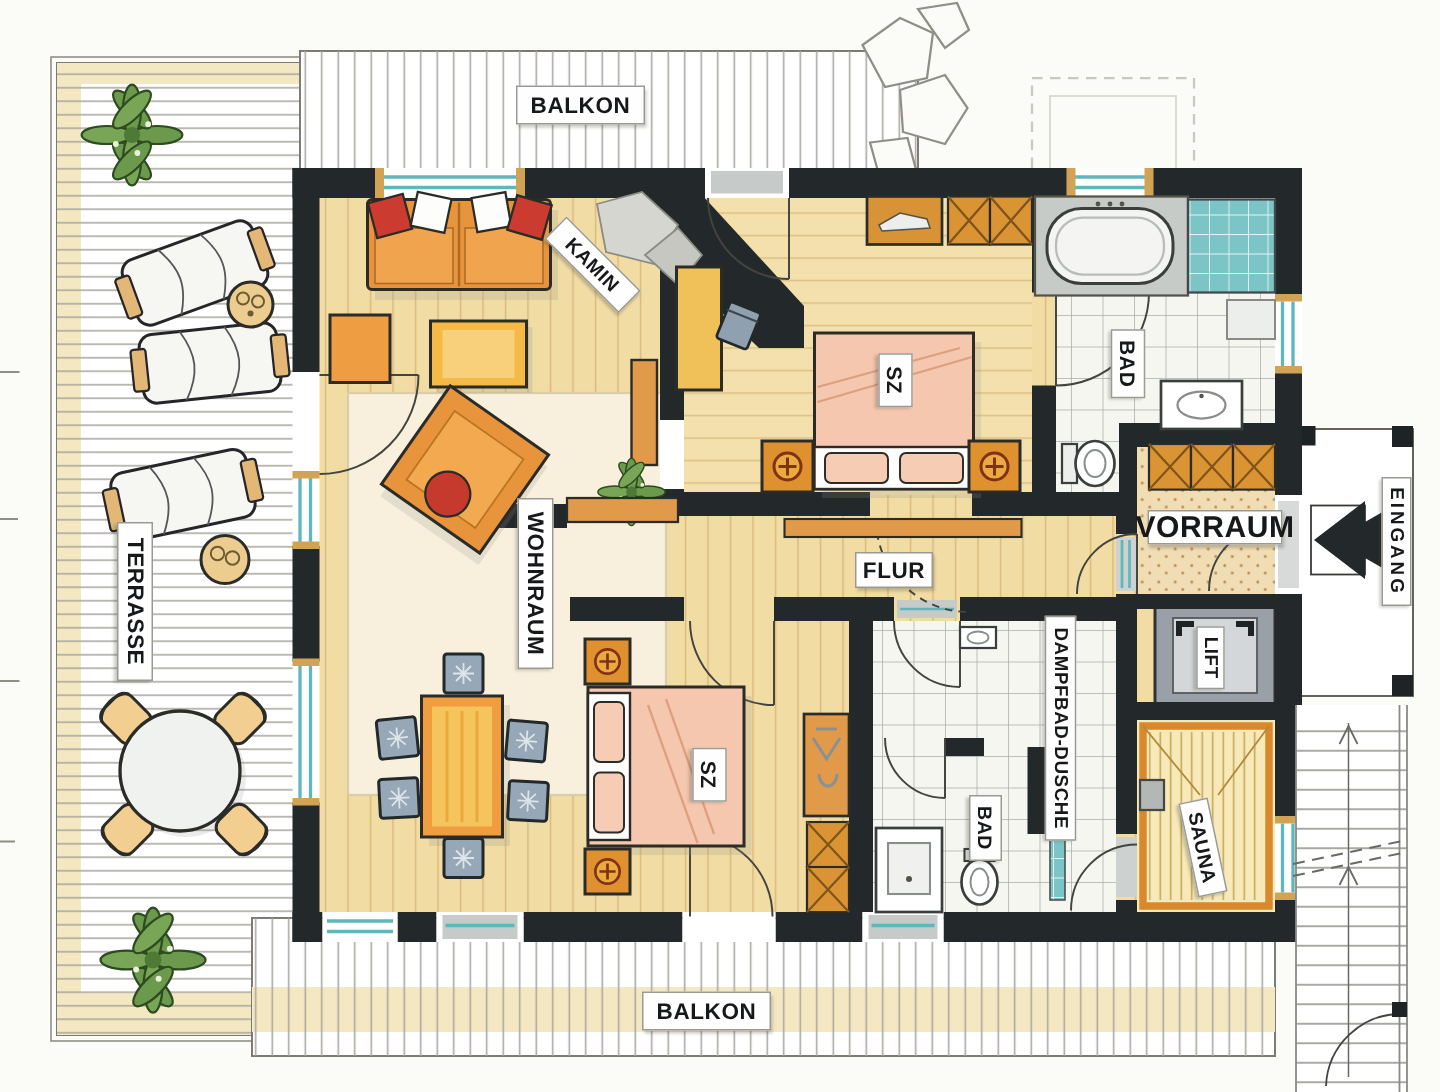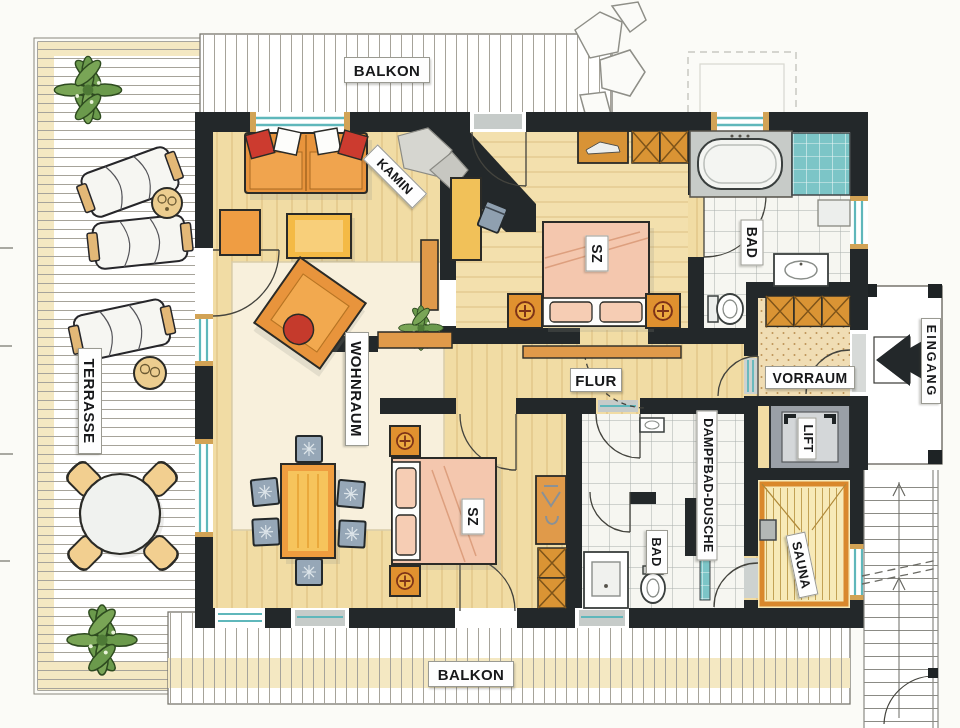--- a/index.html
+++ b/index.html
@@ -489,21 +489,21 @@
     <rect x="928" y="668" width="10" height="10" fill="#1e2325"></rect>
   </g>
 </svg>
 
 <div class="lbl" style="left:344px;top:57px;width:84px;height:24px;font-size:15px;">BALKON</div>
 <div class="lbl" style="left:37px;top:389px;width:104px;height:22px;font-size:15px;transform:rotate(90deg);">TERRASSE</div>
 <div class="lbl" style="left:360px;top:166px;width:68px;height:19px;font-size:13px;transform:rotate(45deg);">KAMIN</div>
 <div class="lbl" style="left:300px;top:377px;width:112px;height:22px;font-size:15px;transform:rotate(90deg);">WOHNRAUM</div>
 <div class="lbl" style="left:579px;top:242px;width:34px;height:21px;font-size:14px;transform:rotate(90deg);">SZ</div>
 <div class="lbl" style="left:729px;top:231px;width:44px;height:21px;font-size:14px;transform:rotate(90deg);">BAD</div>
-<div class="lbl" style="left:765px;top:366px;width:88px;height:21px;font-size:14px;">VORRAUM</div>
+<div class="lbl" style="left:765px;top:340px;width:88px;height:21px;font-size:20px;">VORRAUM</div>
 <div class="lbl" style="left:888px;top:351px;width:84px;height:18px;font-size:12.5px;letter-spacing:2px;transform:rotate(90deg);">EINGANG</div>
 <div class="lbl" style="left:786px;top:429px;width:40px;height:17px;font-size:12.5px;transform:rotate(90deg);">LIFT</div>
 <div class="lbl" style="left:570px;top:368px;width:50px;height:22px;font-size:15px;text-align:center;">FLUR</div>
 <div class="lbl" style="left:455px;top:505px;width:34px;height:21px;font-size:14px;transform:rotate(90deg);">SZ</div>
 <div class="lbl" style="left:632px;top:475px;width:148px;height:19px;font-size:12.5px;transform:rotate(90deg);">DAMPFBAD-DUSCHE</div>
 <div class="lbl" style="left:635px;top:541px;width:42px;height:20px;font-size:13px;transform:rotate(90deg);">BAD</div>
 <div class="lbl" style="left:770px;top:555px;width:62px;height:18px;font-size:13px;transform:rotate(78deg);">SAUNA</div>
 <div class="lbl" style="left:428px;top:661px;width:84px;height:24px;font-size:15px;">BALKON</div>
 </div>
 

